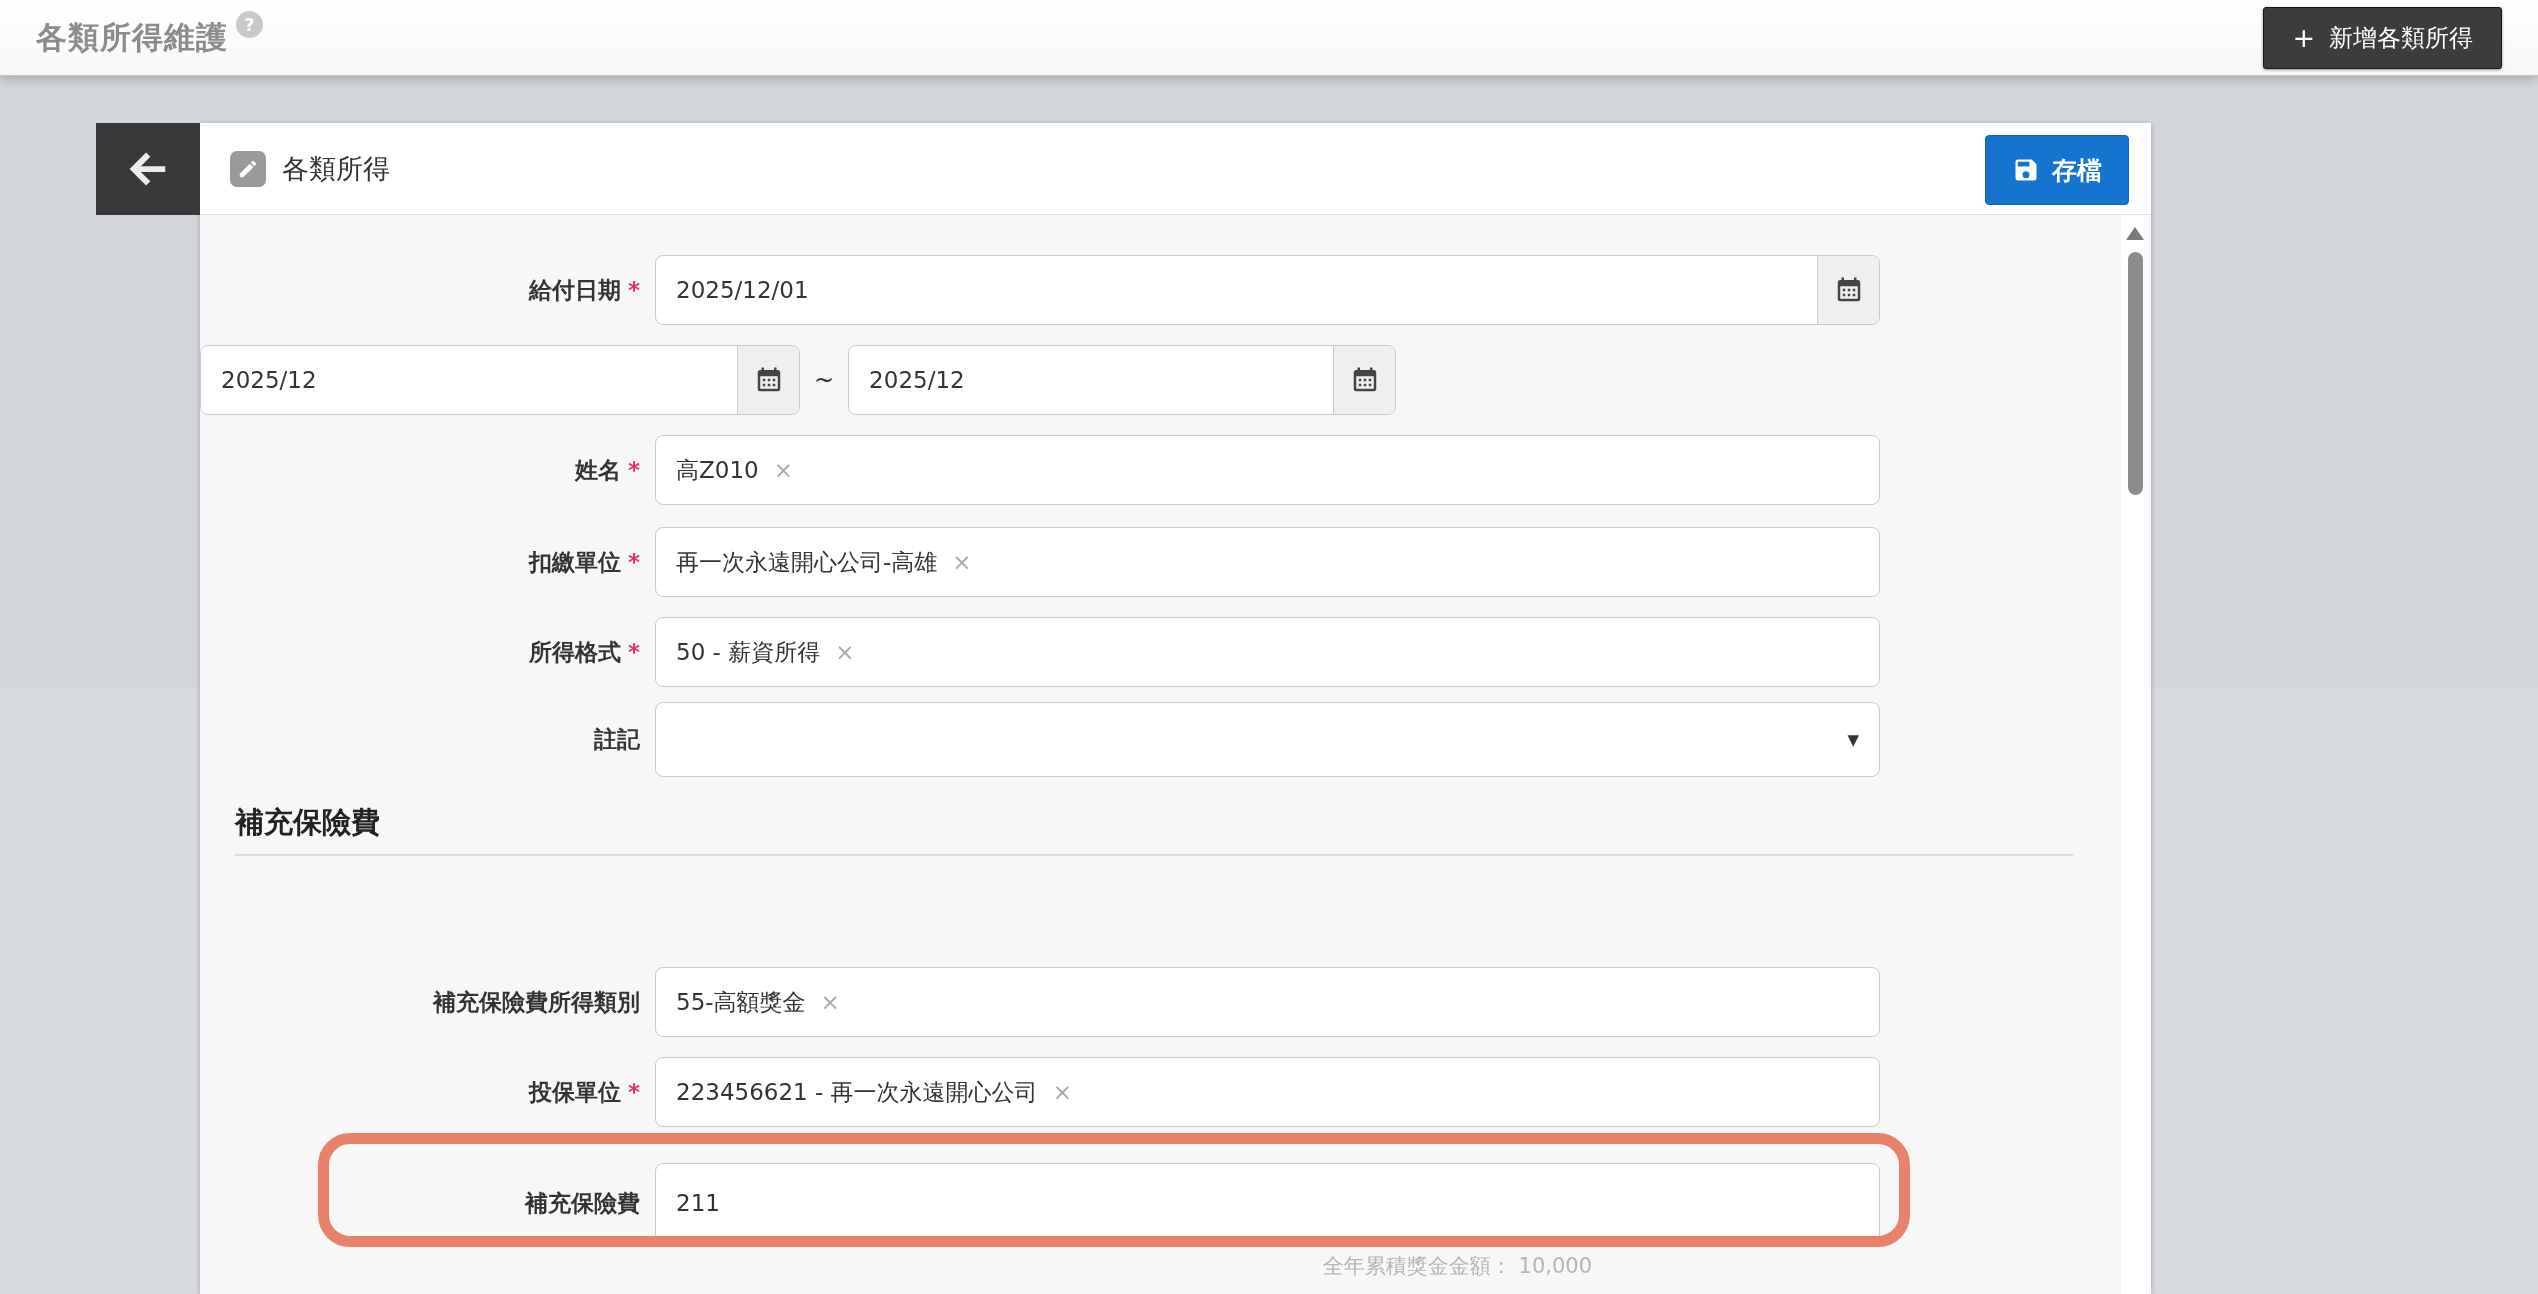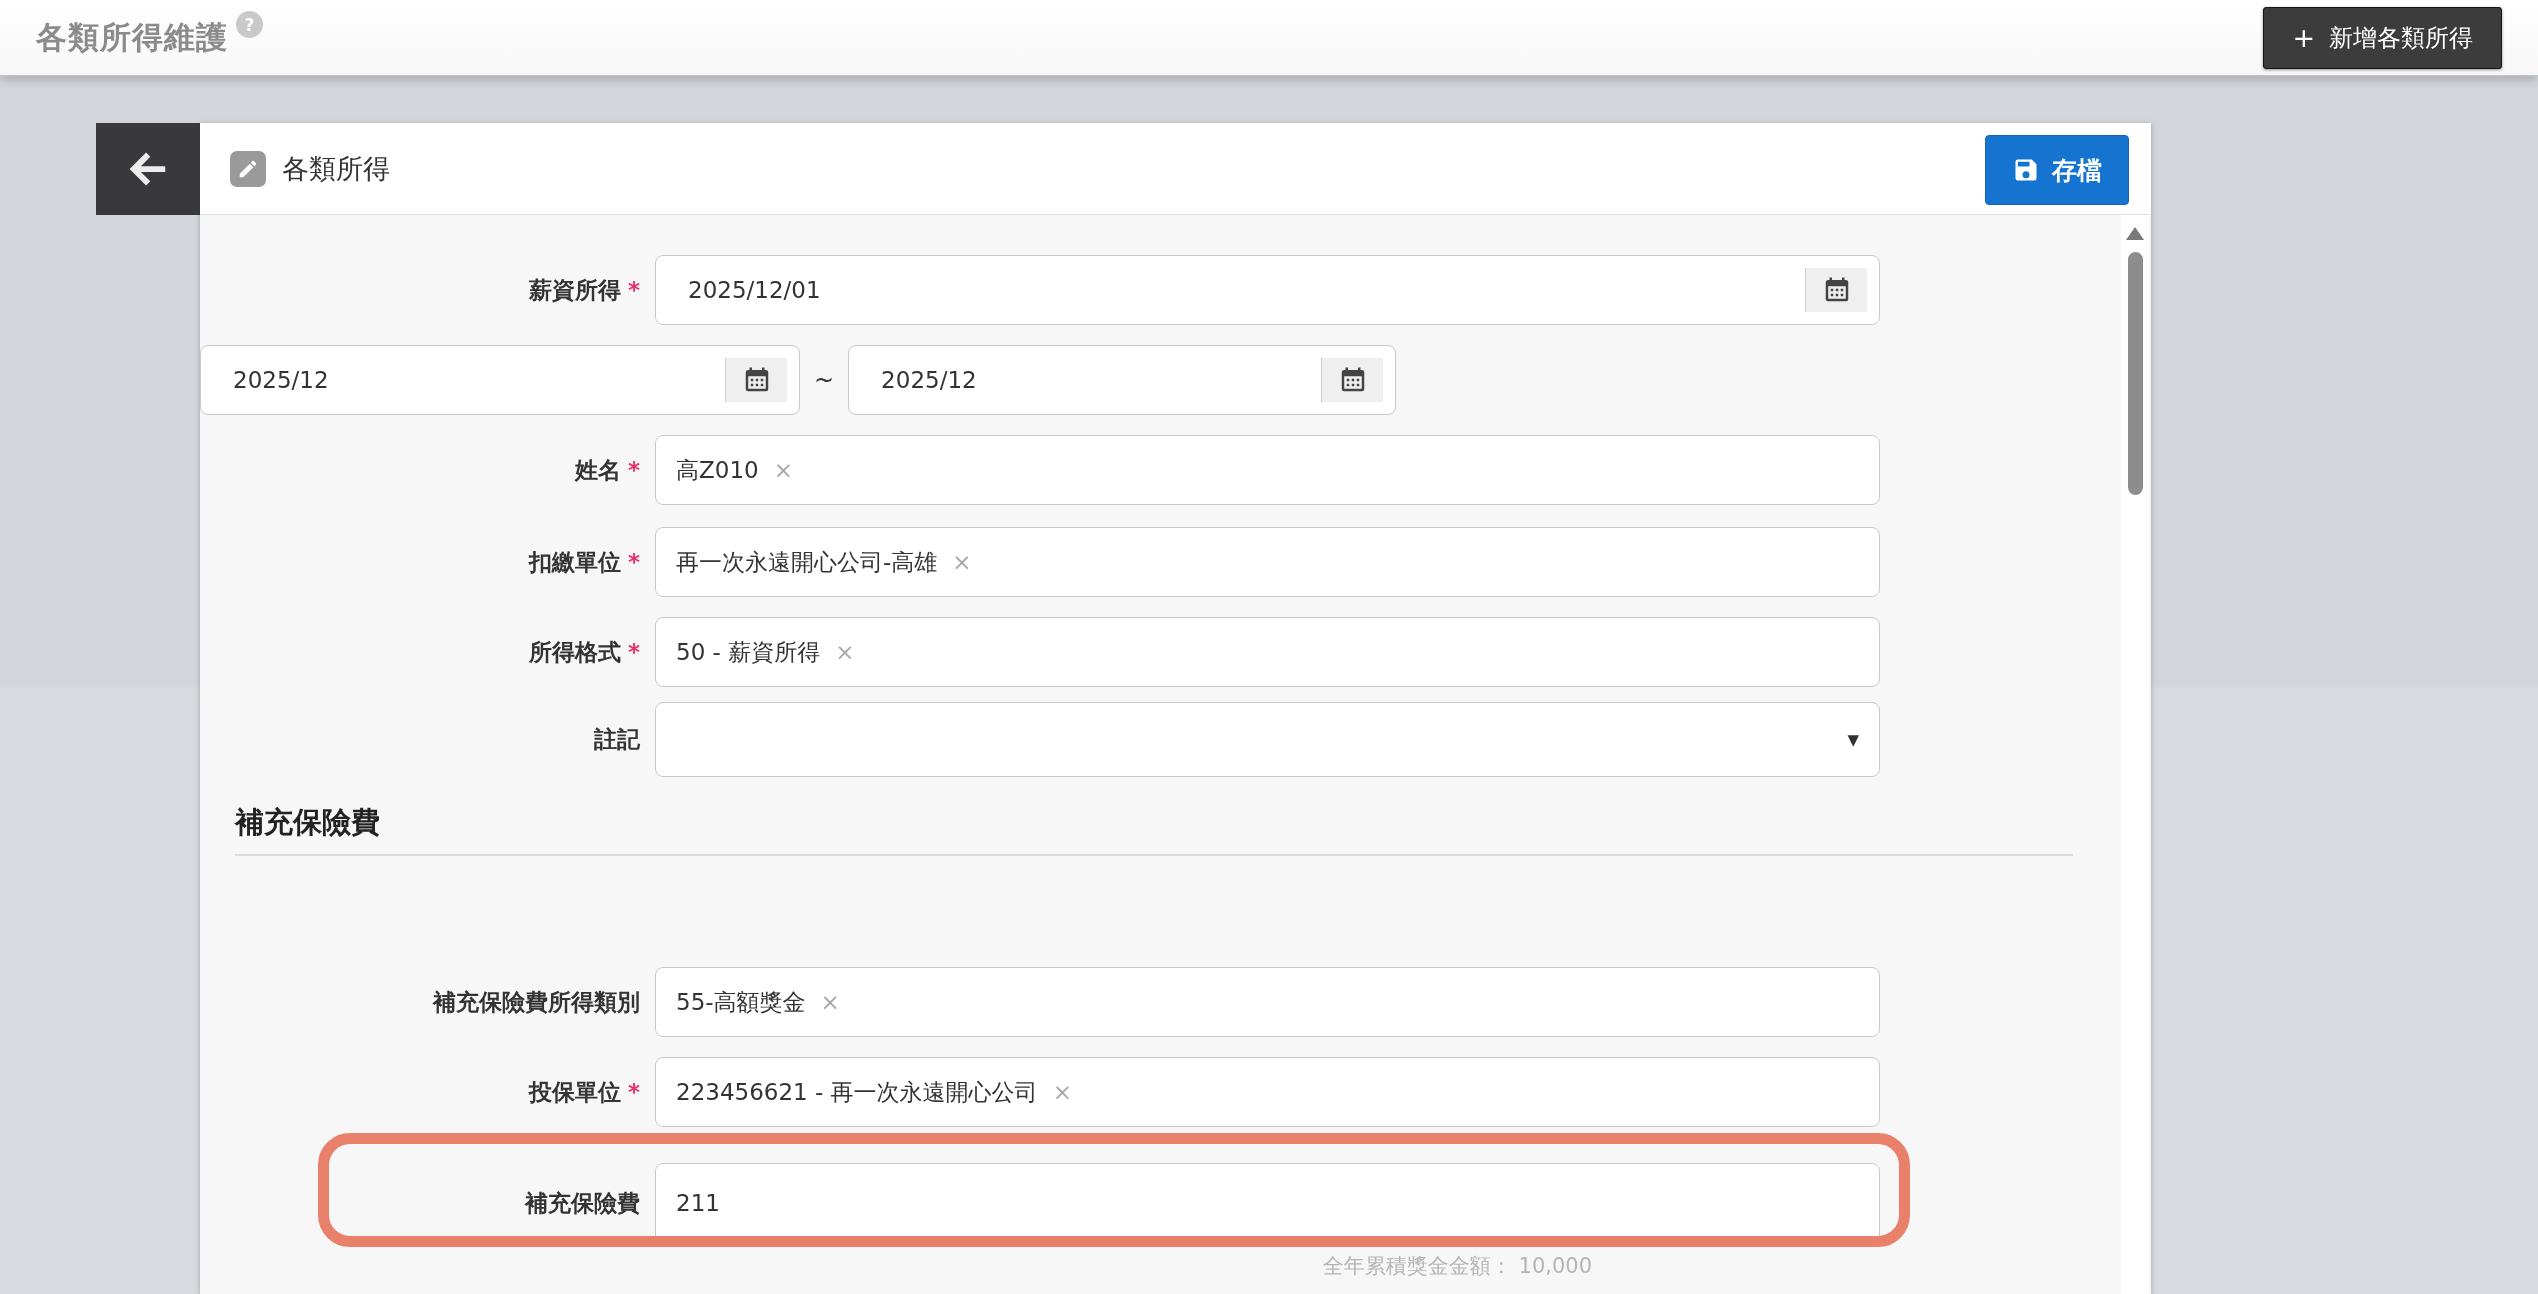--- a/index.html
+++ b/index.html
@@ -77,21 +77,21 @@
   }
   .req { color:#e8336a; margin-left:7px; font-weight:bold; }
   .ibox {
     background:#fff; border:1px solid #c9c9c9; border-radius:8px;
     height:70px; display:flex; align-items:center; padding:0 20px;
     font-size:23px; color:#333; cursor:text; position:relative;
   }
   .w-main  { width:1225px; }
   .w-date1 { width:600px; }
   .w-date2 { width:548px; }
-  .date { padding:12px; overflow:hidden; }
+  .date { padding:0; overflow:hidden; }
   .text-input {
     border:none; outline:none; background:transparent; flex:1; min-width:0;
     height:100%; padding:0 20px; font:inherit; color:inherit;
   }
   .addon {
     width:62px; height:100%; flex-shrink:0; background:#efefef;
     border-left:1px solid #ccc; display:flex; align-items:center; justify-content:center;
     cursor:pointer;
   }
   .addon svg { width:30px; height:30px; }
@@ -180,21 +180,21 @@
         <path fill="#fff" d="M17 3H5a2 2 0 0 0-2 2v14a2 2 0 0 0 2 2h14a2 2 0 0 0 2-2V7l-4-4zM12 19a3 3 0 1 1 0-6 3 3 0 0 1 0 6zm3-10H5V5h10v4z"></path>
       </svg>
       <span>存檔</span>
     </button>
   </div>
 
   <div class="card-body">
 
     <div class="frow">
       <div class="flabel">
-        <span>薪資所得</span><span class="req">*</span>
+        <span>給付日期</span><span class="req">*</span>
       </div>
       <div class="ibox date w-main">
         <input class="text-input" readonly="" value="2025/12/01" style="">
         <span class="addon">
             <svg>
               <use href="#cal"></use>
             </svg>
           </span>
       </div>
     </div>

